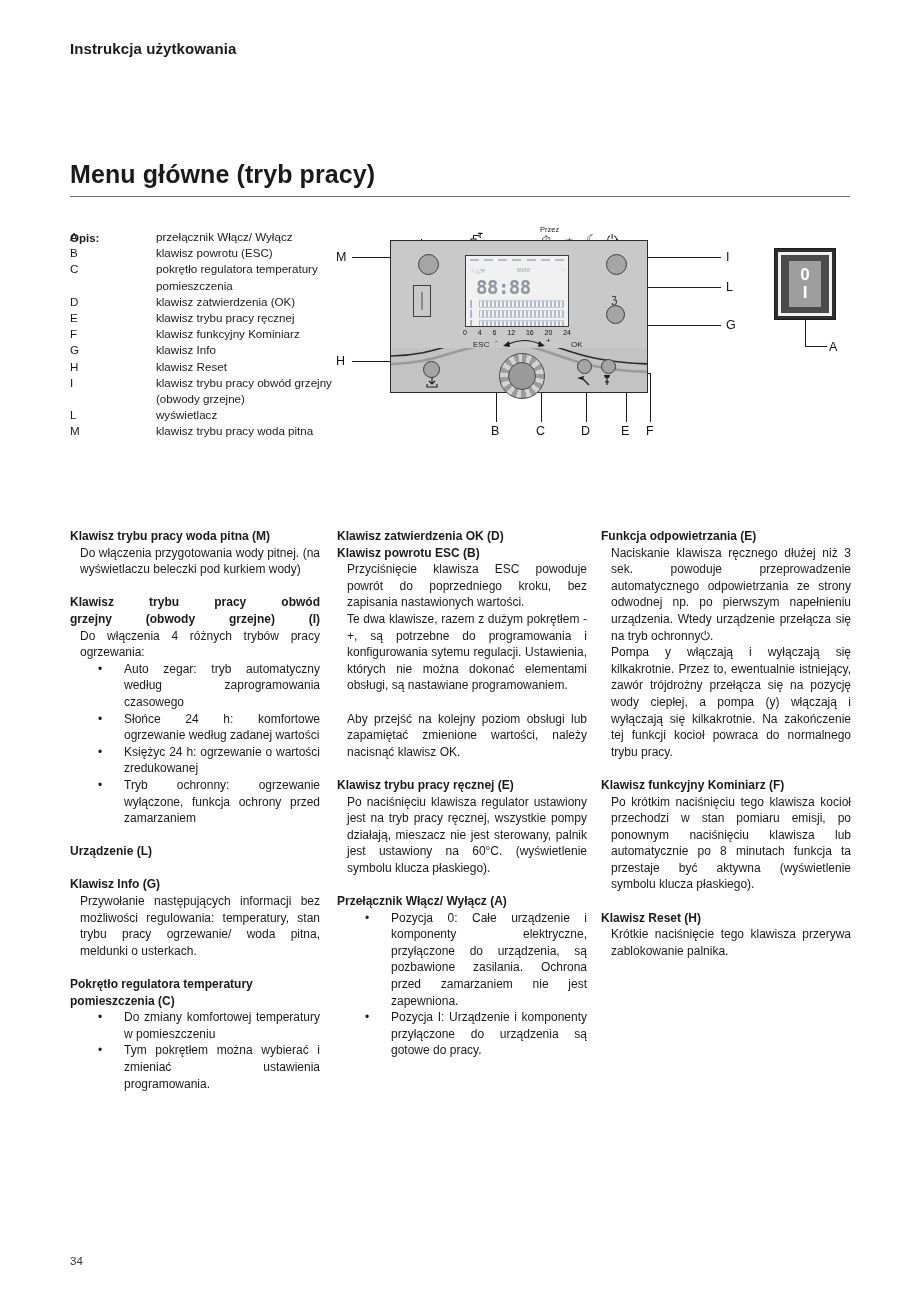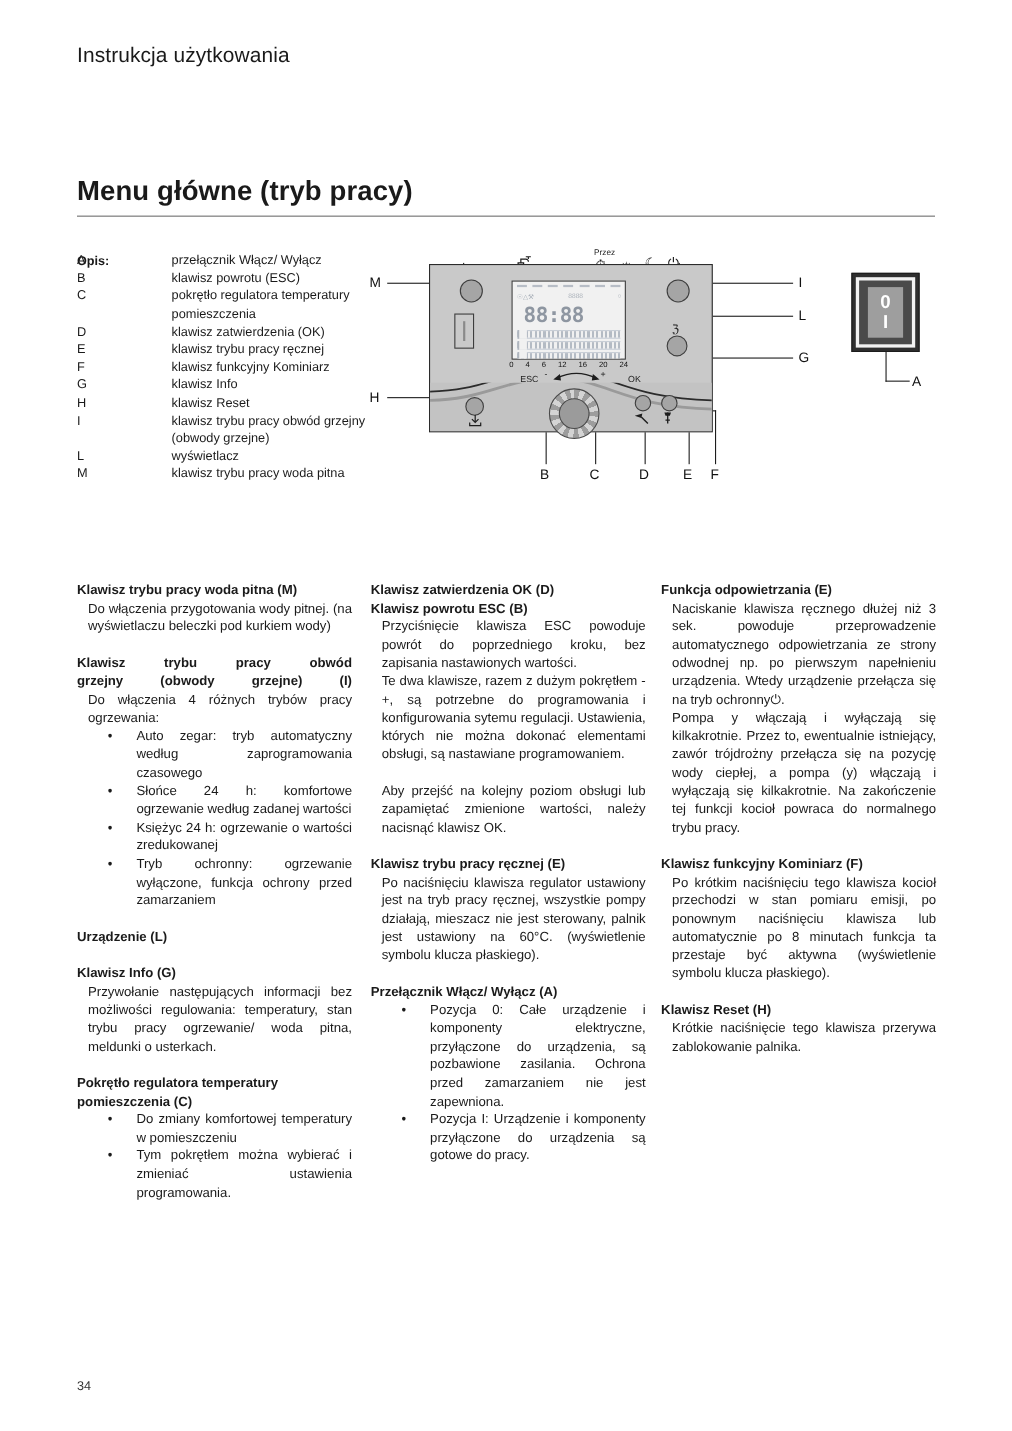--- a/index.html
+++ b/index.html
@@ -19,22 +19,22 @@
     position: absolute;
     inset: 0;
     background: #fff;
   }
 
   
   .running-head {
     position: absolute;
     left: 70px;
     top: 40px;
-    font-size: 19px;
-    font-weight: normal;
+    font-size: 15px;
+    font-weight: bold;
     letter-spacing: 0.1px;
   }
   .chapter-title {
     position: absolute;
     left: 70px;
     top: 160px;
     font-size: 25px;
     font-weight: bold;
     letter-spacing: 0.1px;
   }

